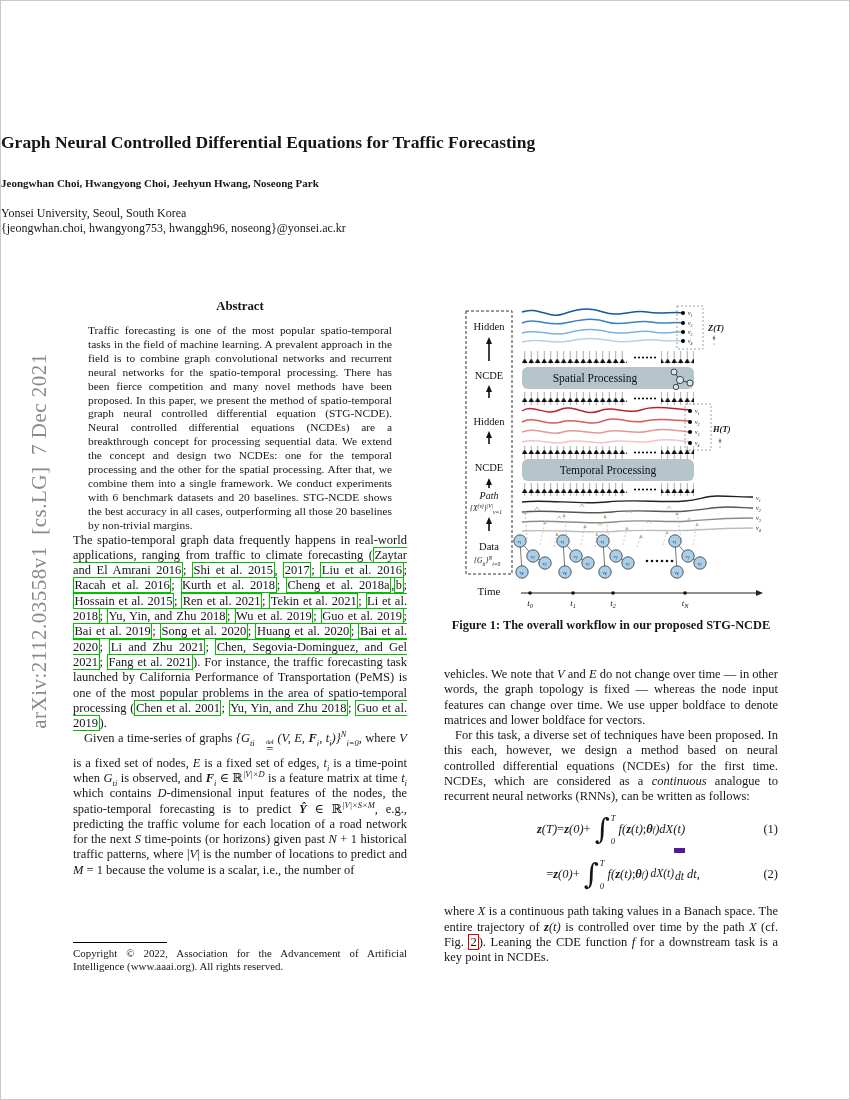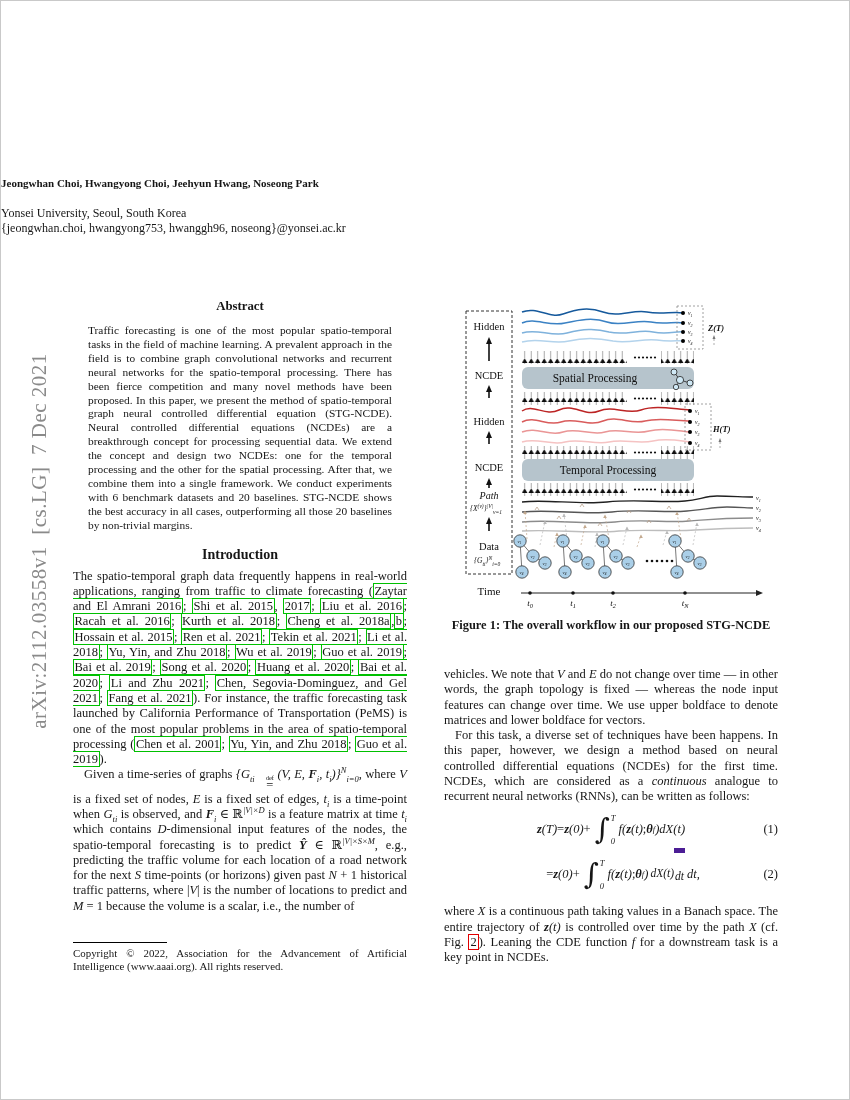--- a/index.html
+++ b/index.html
@@ -46,28 +46,28 @@
   .fnrule{width:94px;border-top:1px solid #000;margin-bottom:4px;}
   svg text{font-family:"Liberation Serif","DejaVu Serif",serif;fill:#111;}
 </style>
 </head>
 <body>
 
 <div class="page">
 
   <div class="watermark">arXiv:2112.03558v1  [cs.LG]  7 Dec 2021</div>
 
+  <h1 class="paper-title">Graph Neural Controlled Differential Equations for Traffic Forecasting</h1>
   <div class="authors">Jeongwhan Choi, Hwangyong Choi, Jeehyun Hwang, Noseong Park</div>
   <div class="affiliation">Yonsei University, Seoul, South Korea</div>
   <div class="emails">{jeongwhan.choi, hwangyong753, hwanggh96, noseong}@yonsei.ac.kr</div>
 
   <div class="leftcol">
     <div class="abstract-head">Abstract</div>
     <p class="abstract-text">Traffic forecasting is one of the most popular spatio-temporal tasks in the field of machine learning. A prevalent approach in the field is to combine graph convolutional networks and recurrent neural networks for the spatio-temporal processing. There has been fierce competition and many novel methods have been proposed. In this paper, we present the method of spatio-temporal graph neural controlled differential equation (STG-NCDE). Neural controlled differential equations (NCDEs) are a breakthrough concept for processing sequential data. We extend the concept and design two NCDEs: one for the temporal processing and the other for the spatial processing. After that, we combine them into a single framework. We conduct experiments with 6 benchmark datasets and 20 baselines. STG-NCDE shows the best accuracy in all cases, outperforming all those 20 baselines by non-trivial margins.</p>
-    <div class="intro-head">Introduction</div>
     <p class="body just"><span>The spatio-temporal graph data frequently happens in real-world applications, ranging from traffic to climate forecasting (</span><span class="cite">Zaytar and El Amrani 2016</span><span>; </span><span class="cite">Shi et al. 2015</span><span>, </span><span class="cite">2017</span><span>; </span><span class="cite">Liu et al. 2016</span><span>; </span><span class="cite">Racah et al. 2016</span><span>; </span><span class="cite">Kurth et al. 2018</span><span>; </span><span class="cite">Cheng et al. 2018a</span><span>,</span><span class="cite">b</span><span>; </span><span class="cite">Hossain et al. 2015</span><span>; </span><span class="cite">Ren et al. 2021</span><span>; </span><span class="cite">Tekin et al. 2021</span><span>; </span><span class="cite">Li et al. 2018</span><span>; </span><span class="cite">Yu, Yin, and Zhu 2018</span><span>; </span><span class="cite">Wu et al. 2019</span><span>; </span><span class="cite">Guo et al. 2019</span><span>; </span><span class="cite">Bai et al. 2019</span><span>; </span><span class="cite">Song et al. 2020</span><span>; </span><span class="cite">Huang et al. 2020</span><span>; </span><span class="cite">Bai et al. 2020</span><span>; </span><span class="cite">Li and Zhu 2021</span><span>; </span><span class="cite">Chen, Segovia-Dominguez, and Gel 2021</span><span>; </span><span class="cite">Fang et al. 2021</span><span>). For instance, the traffic forecasting task launched by California Performance of Transportation (PeMS) is one of the most popular problems in the area of spatio-temporal processing (</span><span class="cite">Chen et al. 2001</span><span>; </span><span class="cite">Yu, Yin, and Zhu 2018</span><span>; </span><span class="cite">Guo et al. 2019</span><span>).</span></p>
     <p class="body just indent"><span>Given a time-series of graphs </span><span class="mi">{G</span><sub class="ms">ti</sub><span class="defeq">
           <span class="deftop">def</span>
           <span>=</span>
         </span><span class="mi"> (V, E, </span><span class="mbi">F</span><sub class="ms">i</sub><span class="mi">, t</span><sub class="ms">i</sub><span class="mi">)}</span><sup class="ms">N</sup><sub class="ms">i=0</sub><span>, where </span><span class="mi">V</span><span> is a fixed set of nodes, </span><span class="mi">E</span><span> is a fixed set of edges, </span><span class="mi">t</span><sub class="ms">i</sub><span> is a time-point when </span><span class="mi">G</span><sub class="ms">ti</sub><span> is observed, and </span><span class="mbi">F</span><sub class="ms">i</sub><span> ∈ ℝ</span><sup class="ms">|V|×D</sup><span> is a feature matrix at time </span><span class="mi">t</span><sub class="ms">i</sub><span> which contains </span><span class="mi">D</span><span>-dimensional input features of the nodes, the spatio-temporal forecasting is to predict </span><span class="mbi">Ŷ</span><span> ∈ ℝ</span><sup class="ms">|V|×S×M</sup><span>, e.g., predicting the traffic volume for each location of a road network for the next </span><span class="mi">S</span><span> time-points (or horizons) given past </span><span class="mi">N</span><span> + 1 historical traffic patterns, where |</span><span class="mi">V</span><span>| is the number of locations to predict and </span><span class="mi">M</span><span> = 1 because the volume is a scalar, i.e., the number of</span></p>
   </div>
 
   <div class="footnote">
     <div class="fnrule"></div>
     <div>Copyright © 2022, Association for the Advancement of Artificial Intelligence (www.aaai.org). All rights reserved.</div>
@@ -316,21 +316,21 @@
       <text x="136" y="313" text-anchor="middle" font-size="9" font-style="italic">t<tspan dy="1.5" font-size="70%">1</tspan></text>
       <text x="176" y="313" text-anchor="middle" font-size="9" font-style="italic">t<tspan dy="1.5" font-size="70%">2</tspan></text>
       <text x="248" y="313" text-anchor="middle" font-size="9" font-style="italic">t<tspan dy="1.5" font-size="70%">N</tspan></text>
     </svg>
   </div>
 
   <div class="figcaption">Figure 1: The overall workflow in our proposed STG-NCDE</div>
 
   <div class="rightcol">
     <p class="body just"><span>vehicles. We note that </span><span class="mi">V</span><span> and </span><span class="mi">E</span><span> do not change over time — in other words, the graph topology is fixed — whereas the node input features can change over time. We use upper boldface to denote matrices and lower boldface for vectors.</span></p>
-    <p class="body just indent"><span>For this task, a diverse set of techniques have been happens. In this paper, however, we design a method based on neural controlled differential equations (NCDEs) for the first time. NCDEs, which are considered as a </span><span class="it">continuous</span><span> analogue to recurrent neural networks (RNNs), can be written as follows:</span></p>
+    <p class="body just indent"><span>For this task, a diverse set of techniques have been proposed. In this each, however, we design a method based on neural controlled differential equations (NCDEs) for the first time. NCDEs, which are considered as a </span><span class="it">continuous</span><span> analogue to recurrent neural networks (RNNs), can be written as follows:</span></p>
     <div class="eqblock">
       <div class="eqrow">
         <span class="eqcontent">
             <span class="mbi">z</span>
             <span class="mi">(T)</span>
             <span> = </span>
             <span class="mbi">z</span>
             <span class="mi">(0)</span>
             <span> + </span>
             <span class="intwrap">

